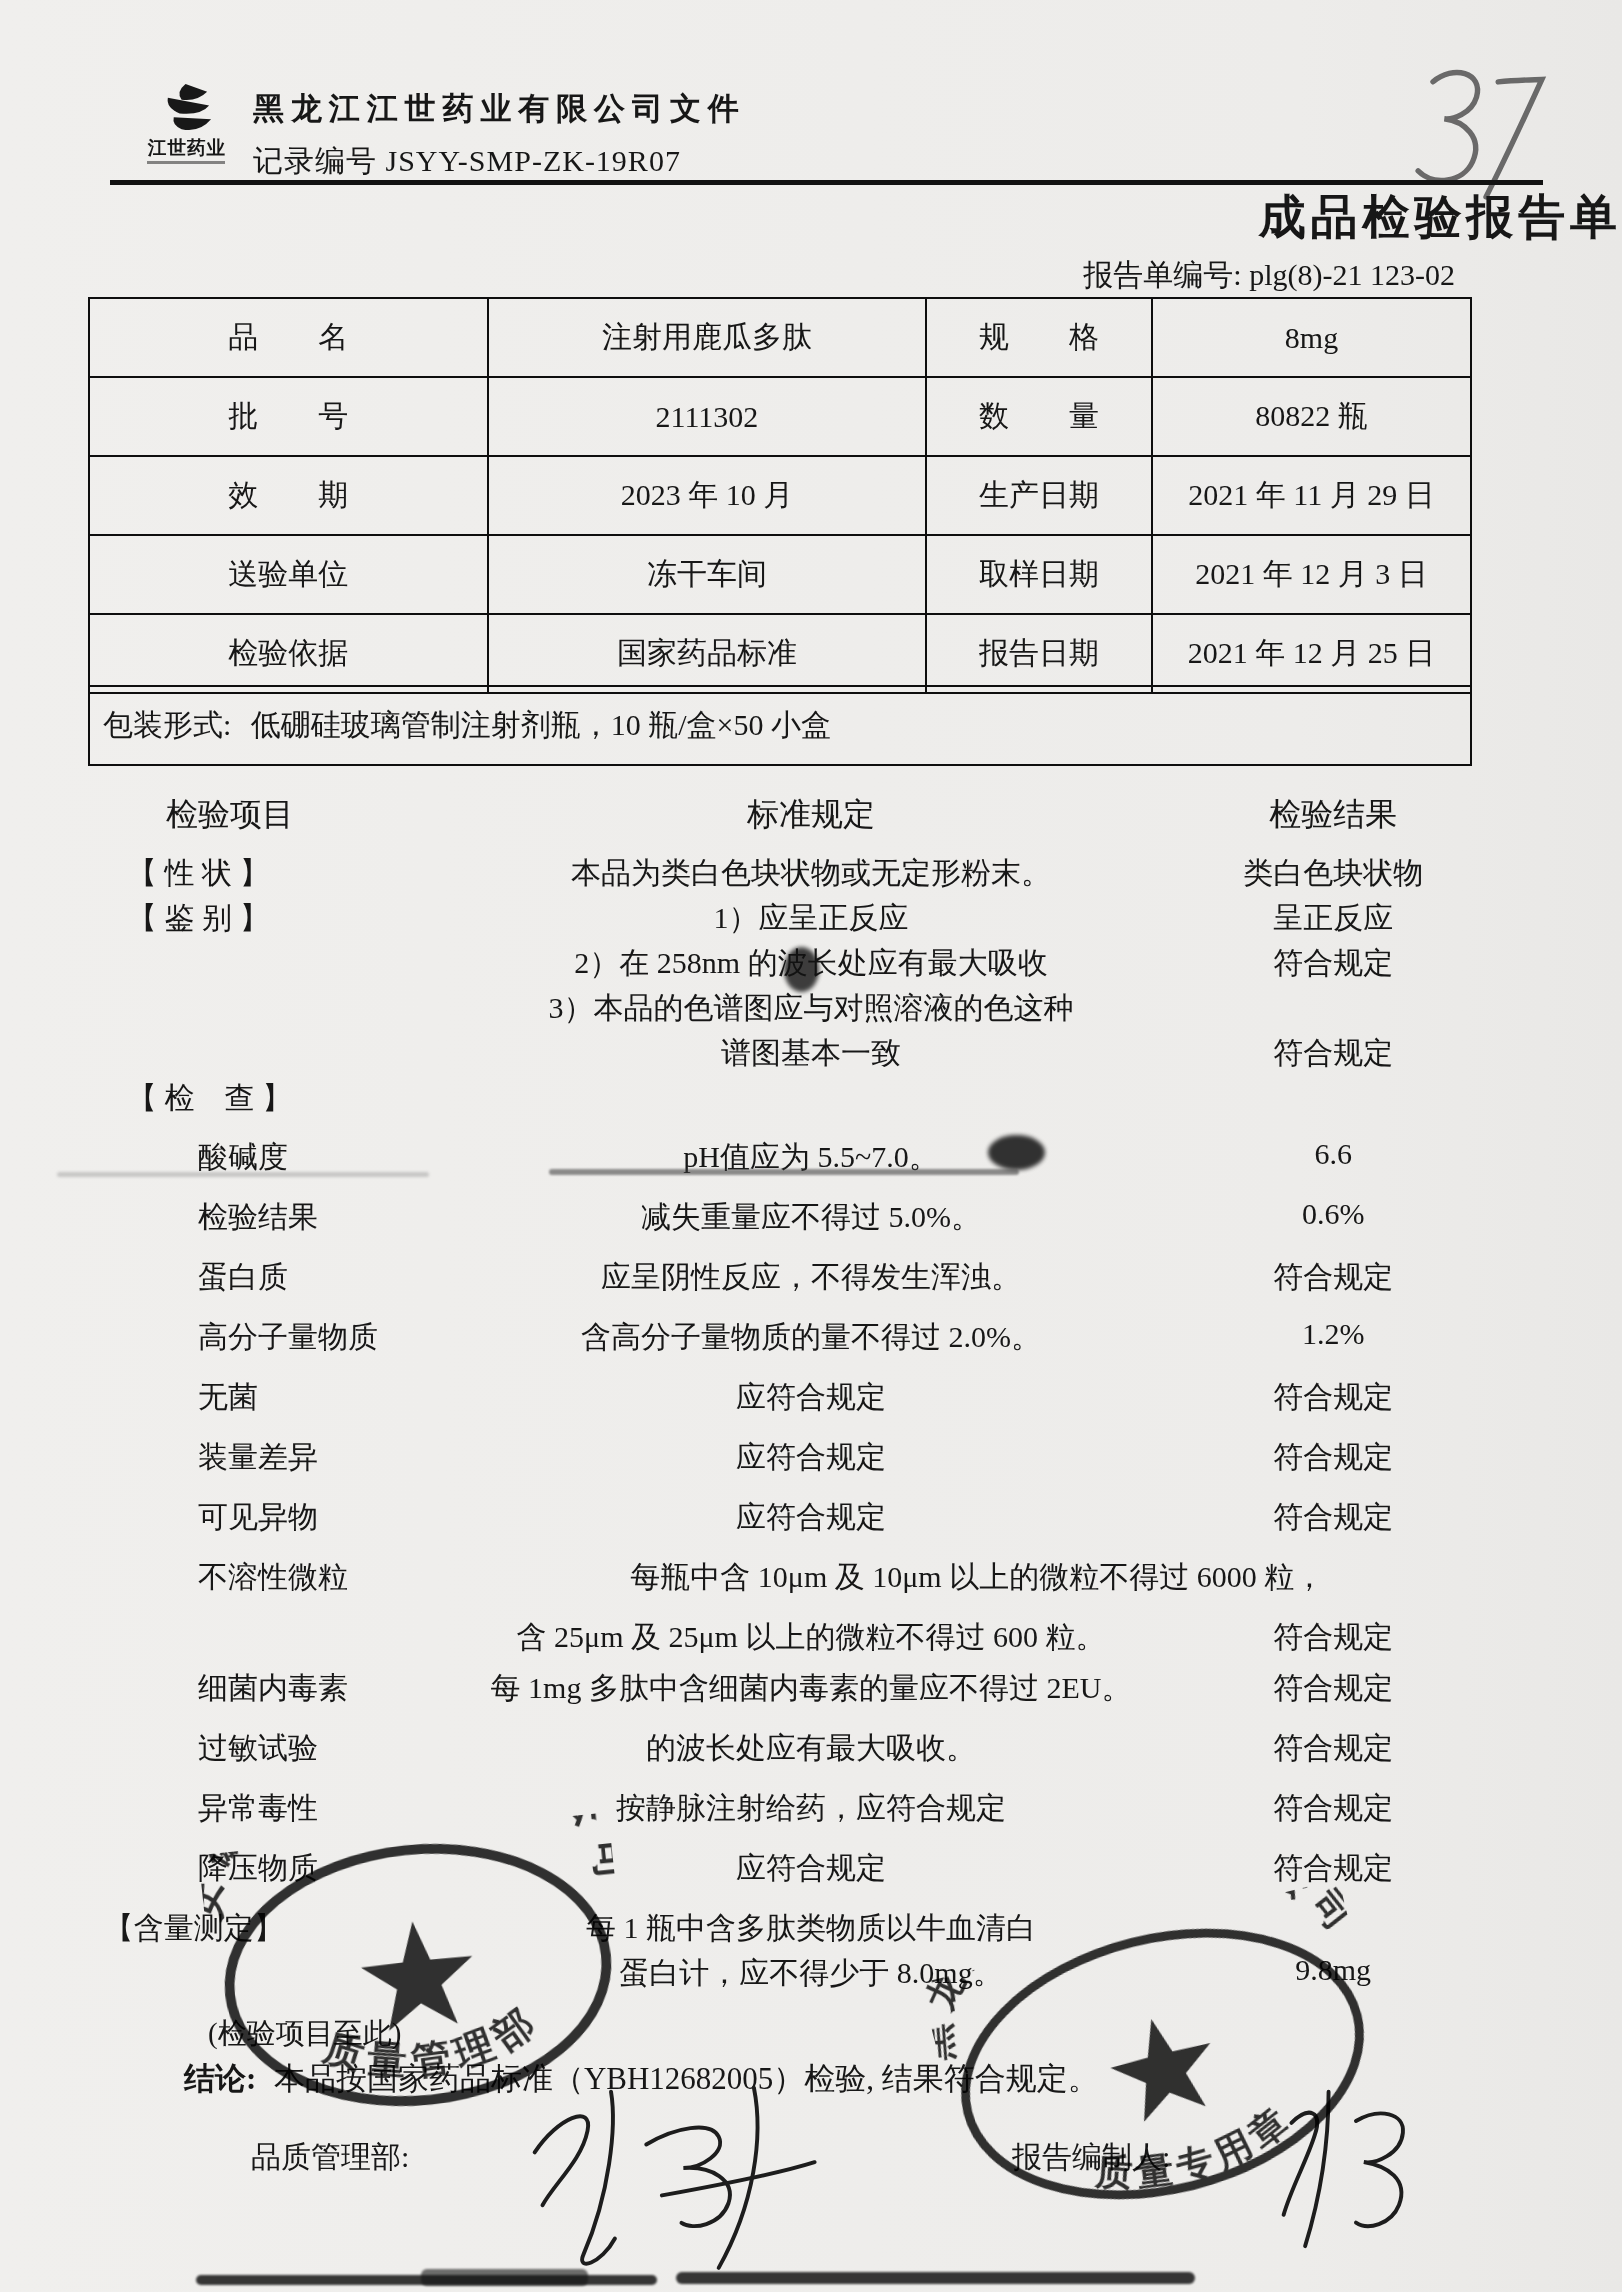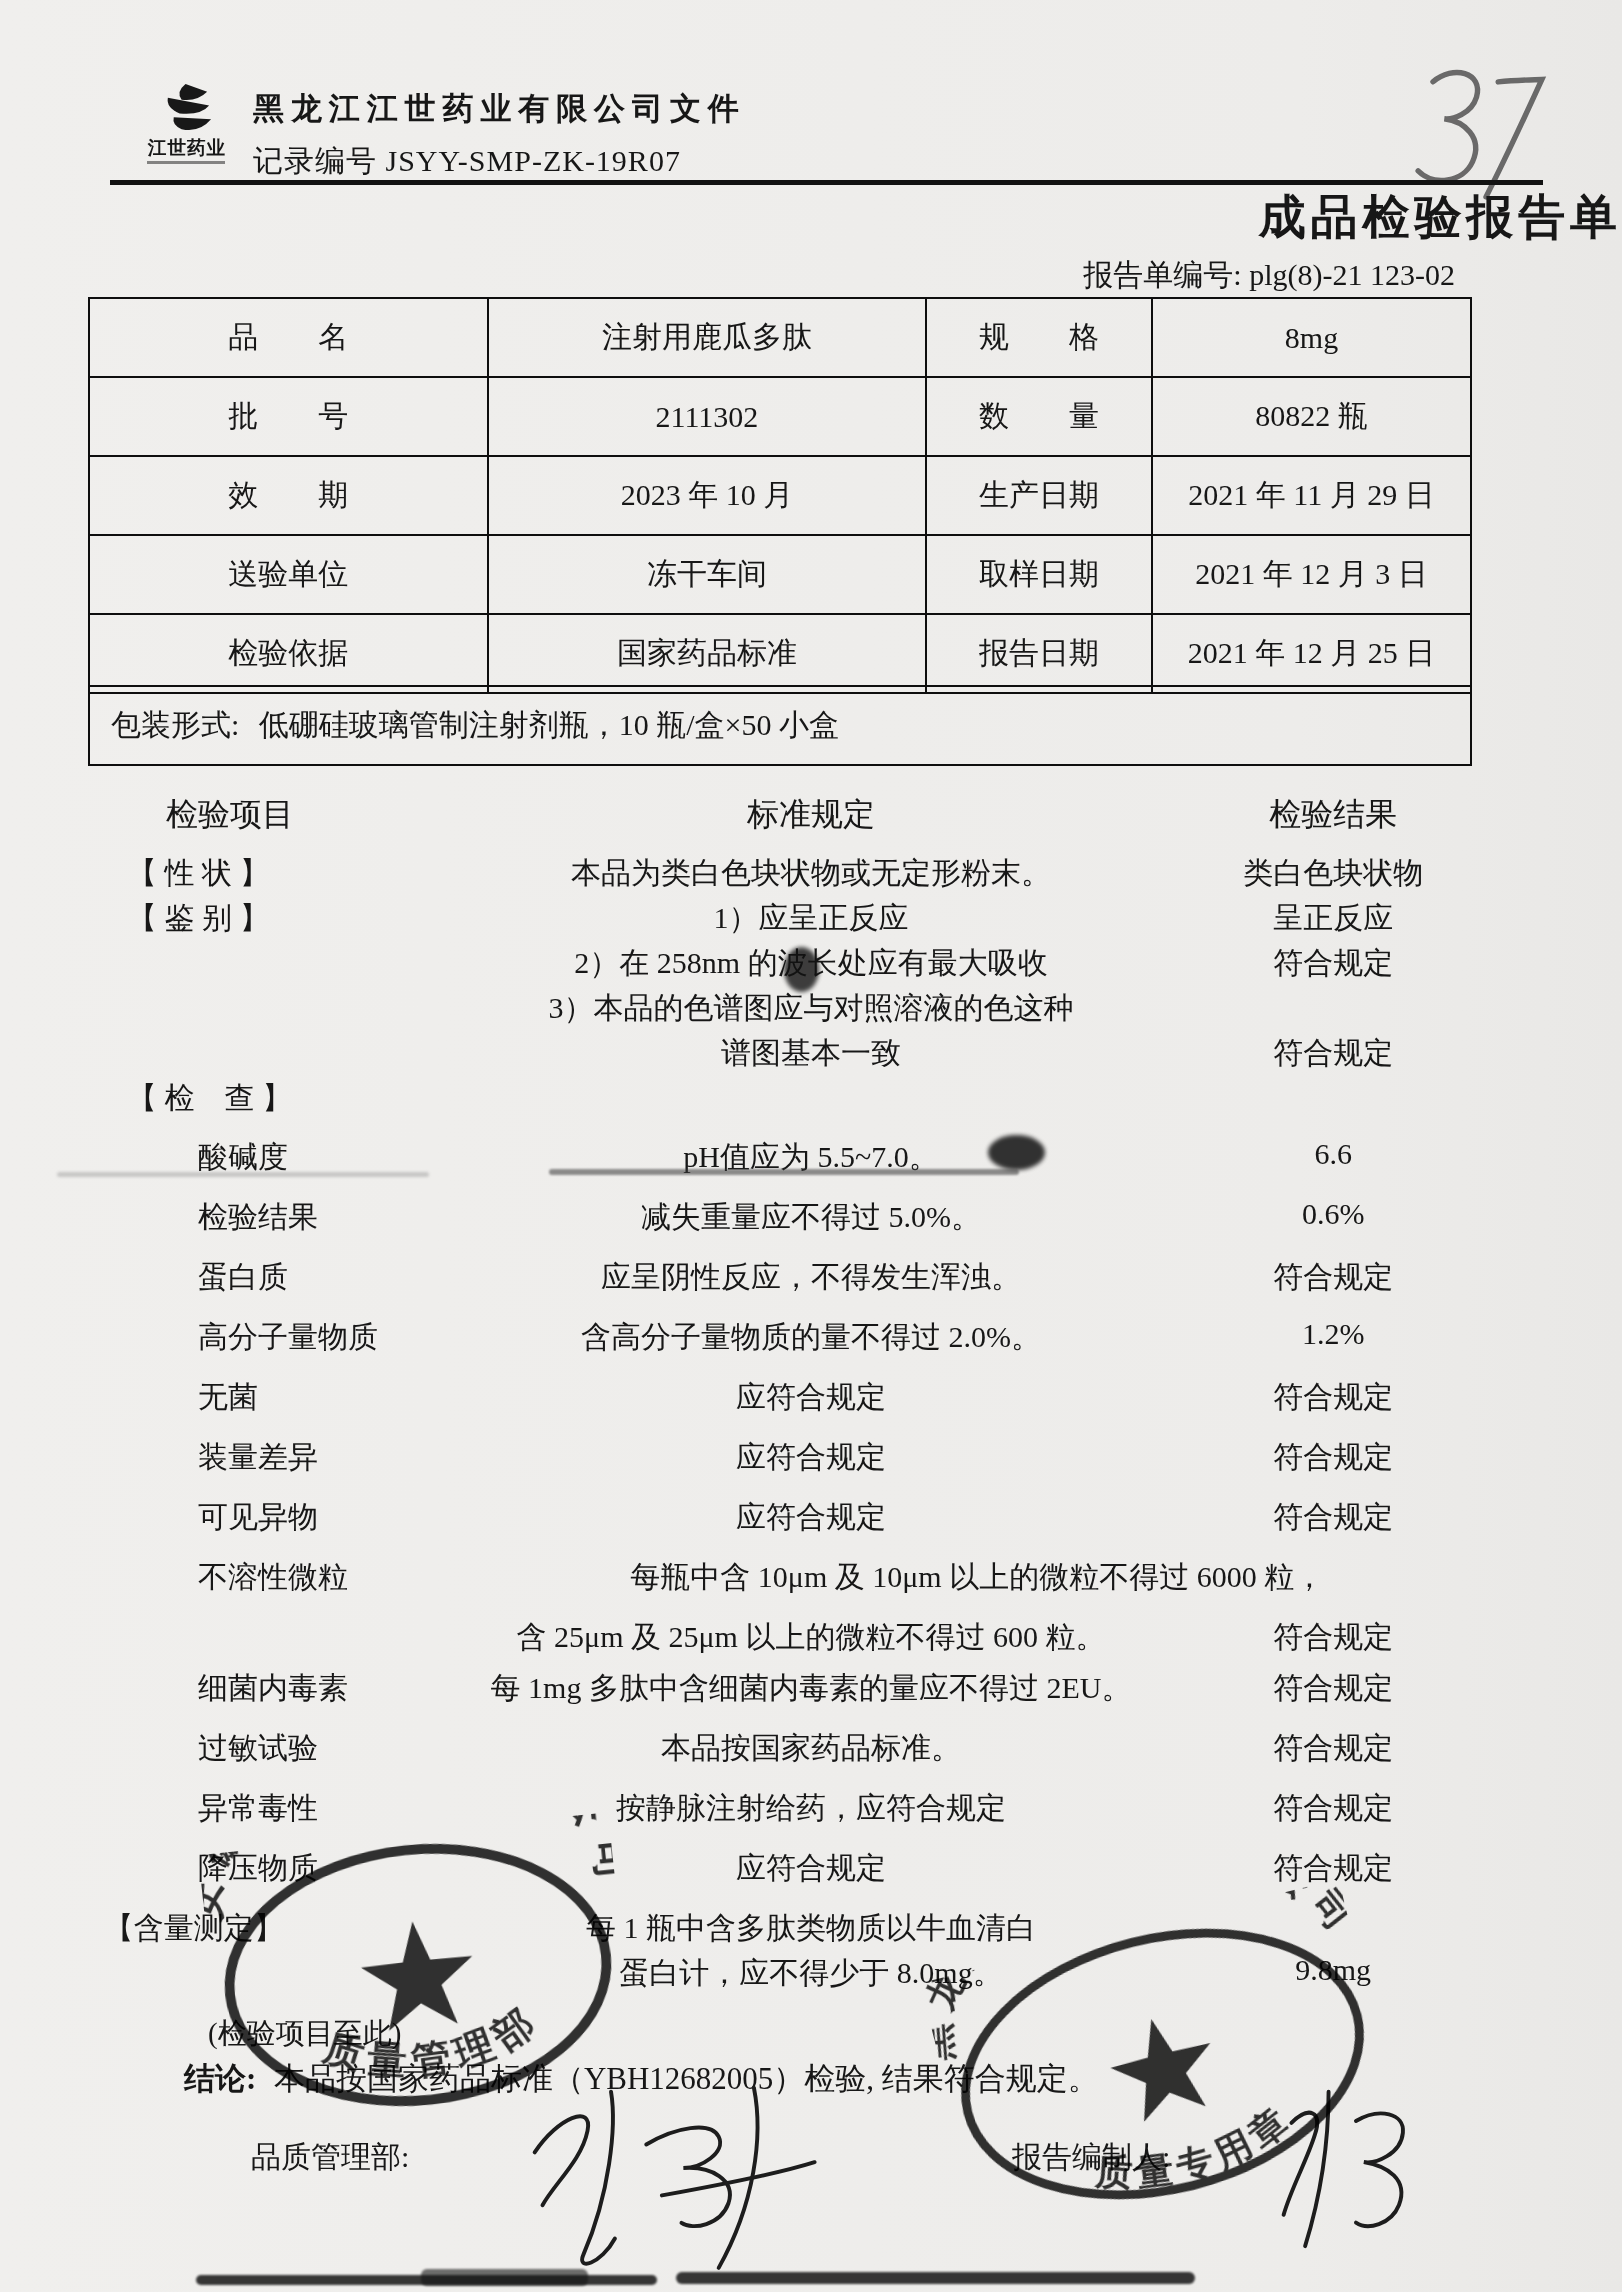--- a/index.html
+++ b/index.html
@@ -21,21 +21,21 @@
          font-size:47px;font-weight:bold;letter-spacing:4.9px;}
   .report-no{position:absolute;left:0;top:255px;right:167px;text-align:right;font-size:30px;}
 
   
   .info-table{position:absolute;left:88px;top:297px;width:1384px;border-collapse:collapse;
               font-size:30px;table-layout:fixed;}
   .info-table td{border:2.5px solid #0e0e0e;height:77px;text-align:center;padding:0 5.9px;}
   .info-table .c1{width:29%;} .info-table .c2{width:32%;} .info-table .c3{width:16%;} .info-table .c4{width:23%;}
 
   .packaging{position:absolute;left:88px;top:685px;width:1384px;height:81px;border:2.9px solid #0e0e0e;
-             box-sizing:border-box;font-size:30px;line-height:75px;padding-left:21px;white-space:nowrap;}
+             box-sizing:border-box;font-size:30px;line-height:75px;padding-left:13px;white-space:nowrap;}
   .packaging .pv{margin-left:11.8px;}
 
   
   .results{position:absolute;left:88px;top:777px;width:1446px;font-size:30px;}
   .rhead{display:flex;height:76px;font-size:32px;align-items:center;}
   .rrow{display:flex;align-items:flex-start;white-space:nowrap;}
   .c-item{width:23%;padding-left:39px;box-sizing:border-box;}
   .c-std{width:54%;text-align:center;}
   .c-res{width:23%;text-align:center;padding-right:69px;box-sizing:border-box;}
   .plain .c-item{padding-left:110px;}
@@ -220,21 +220,21 @@
         <span class="c-std">含 25μm 及 25μm 以上的微粒不得过 600 粒。</span>
         <span class="c-res">符合规定</span>
       </div>
     <div class="rrow std plain">
         <span class="c-item">细菌内毒素</span>
         <span class="c-std">每 1mg 多肽中含细菌内毒素的量应不得过 2EU。</span>
         <span class="c-res">符合规定</span>
       </div>
     <div class="rrow std plain">
         <span class="c-item">过敏试验</span>
-        <span class="c-std">本品按国家药品标准。</span>
+        <span class="c-std">的波长处应有最大吸收。</span>
         <span class="c-res">符合规定</span>
       </div>
     <div class="rrow std plain">
         <span class="c-item">异常毒性</span>
         <span class="c-std">按静脉注射给药，应符合规定</span>
         <span class="c-res">符合规定</span>
       </div>
     <div class="rrow std plain">
         <span class="c-item">降压物质</span>
         <span class="c-std">应符合规定</span>

